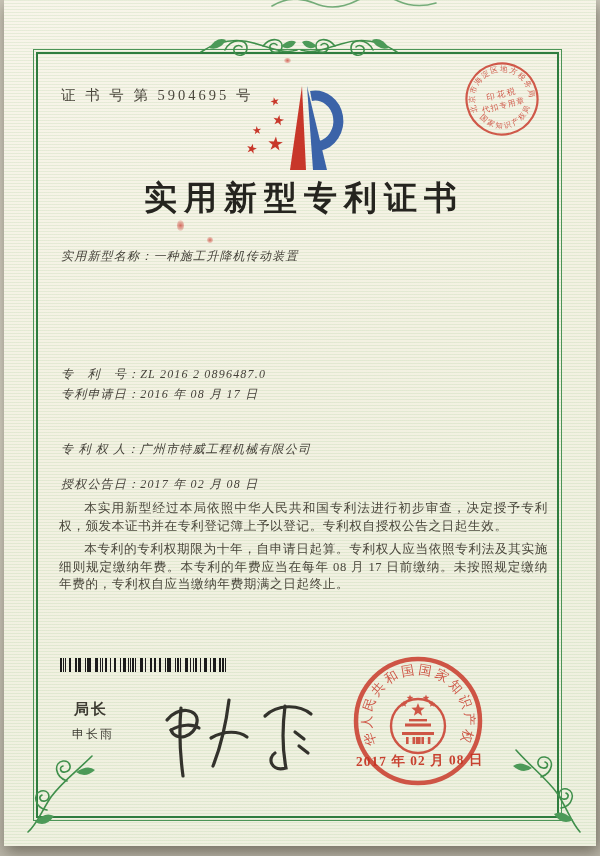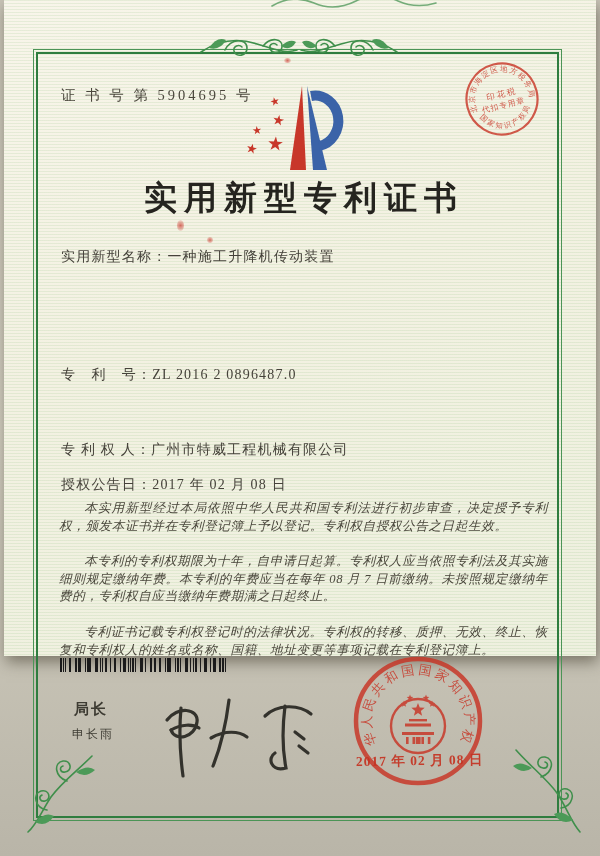--- a/index.html
+++ b/index.html
@@ -2,39 +2,39 @@
 <html><head>
 <meta charset="utf-8">
 <style>
   html,body{margin:0;padding:0;}
   body{
     width:600px;height:856px;overflow:hidden;position:relative;
     background:linear-gradient(180deg,#c9c5b8 0%,#d4d0c2 50%,#b9b5a8 100%);
     font-family:"Liberation Serif","DejaVu Serif",serif;
   }
   .paper{
-    position:absolute;left:4px;top:0;width:592px;height:656px;
+    position:absolute;left:4px;top:0;width:592px;height:846px;
     background:
       repeating-linear-gradient(180deg,rgba(137,188,122,.16) 0 1px,rgba(255,255,255,0) 1px 3px),
       linear-gradient(160deg,#f8f5ea 0%,#f3f1e2 45%,#eef0df 100%);
     box-shadow:2px 6px 14px rgba(60,55,40,.55);
   }
   .frame-outer{position:absolute;left:29px;top:49px;width:527px;height:770px;border:1px solid #4b9456;}
   .frame-inner{position:absolute;inset:2px;border:2px solid #2f7d3f;}
   .cert-no{position:absolute;left:57px;top:86px;font-size:14.5px;color:#4a473c;letter-spacing:3px;}
   .logo{position:absolute;left:228px;top:80px;width:150px;height:96px;}
   .logo .star{position:absolute;color:#c8372a;line-height:1;}
   .title{
     position:absolute;left:0;top:176px;width:600px;text-align:center;
     font-size:33px;font-weight:bold;color:#25241f;letter-spacing:7px;
   }
-  .field-row{position:absolute;left:57px;font-size:14px;color:#45423a;letter-spacing:1.2px;white-space:nowrap;}
+  .field-row{position:absolute;left:57px;font-size:12px;color:#45423a;letter-spacing:1.2px;white-space:nowrap;font-style:italic;}
   .field-row .lab{color:#45423a;}
   .paras{position:absolute;left:55px;top:500px;width:489px;font-size:12.6px;line-height:17.6px;color:#4a473c;text-align:justify;letter-spacing:.6px;}
-  .para{text-indent:2em;margin:0 0 18px 0;font-style:italic;}
+  .para{text-indent:2em;margin:0 0 6px 0;}
   .barcode{
     position:absolute;left:56px;top:658px;width:168px;height:14px;
     background:
       repeating-linear-gradient(90deg,#1b1b1b 0 1px,transparent 1px 5px),
       repeating-linear-gradient(90deg,#1b1b1b 0 2px,transparent 2px 9px),
       repeating-linear-gradient(90deg,transparent 0 3px,#1b1b1b 3px 4px,transparent 4px 13px);
   }
   .signer-title{position:absolute;left:70px;top:700px;font-size:15px;color:#3e3c33;letter-spacing:2px;font-weight:bold;}
   .signer-name{position:absolute;left:68px;top:726px;font-size:12px;color:#3e3c33;letter-spacing:2px;}
   .signature{position:absolute;left:145px;top:686px;width:178px;height:96px;}
@@ -115,31 +115,33 @@
   </div>
 
   <div class="title">实用新型专利证书</div>
 
   <div class="field-row" style="top:248px;">
     <span class="lab">实用新型名称：</span><span>一种施工升降机传动装置</span>
   </div>
   <div class="field-row" style="top:341px;margin-top:25px;">
     <span class="lab">专　利　号：</span><span>ZL 2016 2 0896487.0</span>
   </div>
+  <div class="field-row" style="top:386px;">
+    <span class="lab">专利申请日：</span><span>2016 年 08 月 17 日</span>
+  </div>
   <div class="field-row" style="top:441px;">
     <span class="lab">专 利 权 人：</span><span>广州市特威工程机械有限公司</span>
   </div>
   <div class="field-row" style="top:476px;text-align:right;">
     <span class="lab">授权公告日：</span><span>2017 年 02 月 08 日</span>
   </div>
 
   <div class="paras">
     <p class="para">本实用新型经过本局依照中华人民共和国专利法进行初步审查，决定授予专利权，颁发本证书并在专利登记簿上予以登记。专利权自授权公告之日起生效。</p>
-    <p class="para">本专利的专利权期限为十年，自申请日起算。专利权人应当依照专利法及其实施细则规定缴纳年费。本专利的年费应当在每年 08 月 7 日前缴纳。未按照规定缴纳年费的，专利权自应当缴纳年费期满之日起终止。</p>
-    <p class="para">专利证书记载专利权登记时的法律状况。专利权的转移、质押、无效、终止、恢复和专利权人的姓名或名称、国籍、地址变更等事项记载在专利登记簿上。</p>
+    <p class="para">本专利的专利权期限为十年，自申请日起算。专利权人应当依照专利法及其实施细则规定缴纳年费。本专利的年费应当在每年 08 月 17 日前缴纳。未按照规定缴纳年费的，专利权自应当缴纳年费期满之日起终止。</p>
   </div>
 
   <div class="barcode"></div>
 
   <div class="signer-title">局长</div>
   <div class="signer-name">申长雨</div>
 
   <svg class="signature" viewBox="0 0 178 96">
     <g stroke="#33322c" stroke-width="3.2" fill="none" stroke-linecap="round">
       <path d="M32 22 C 30 44 31 68 34 90"></path>

